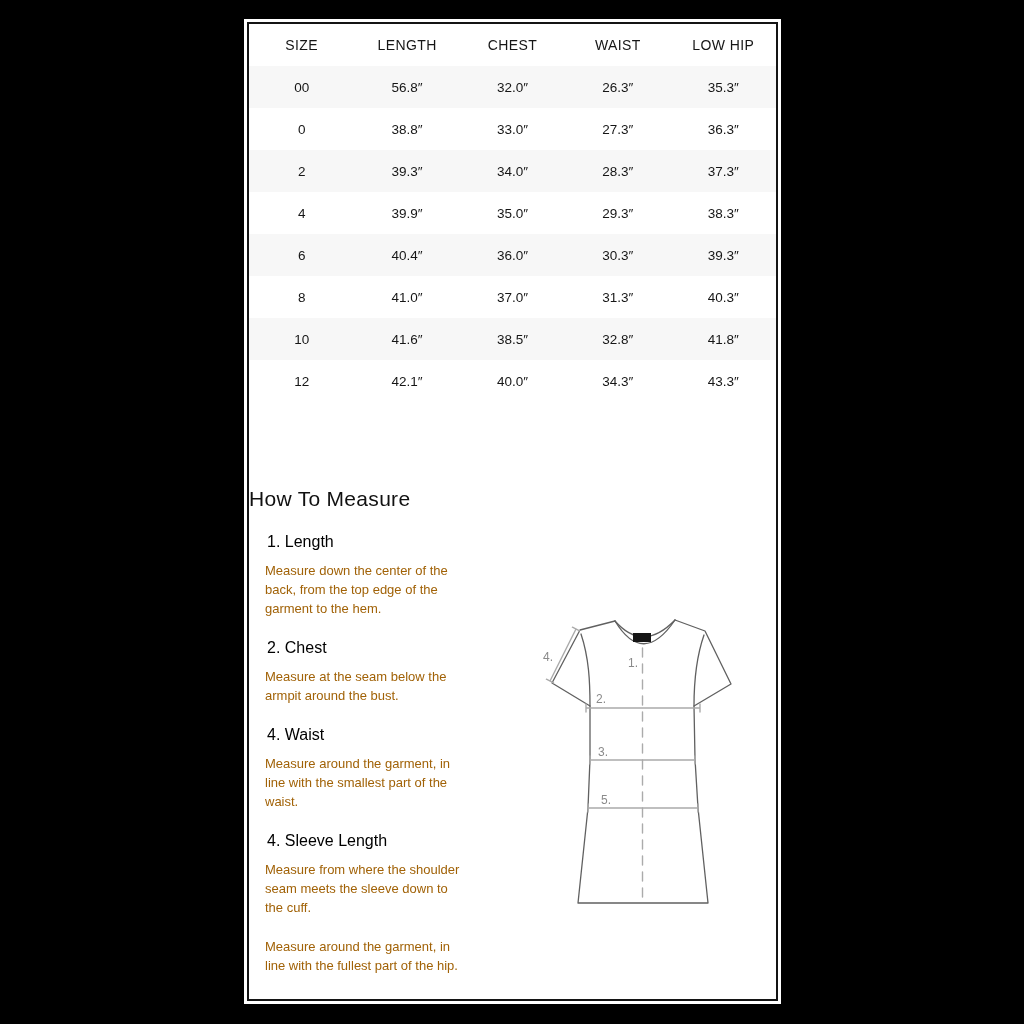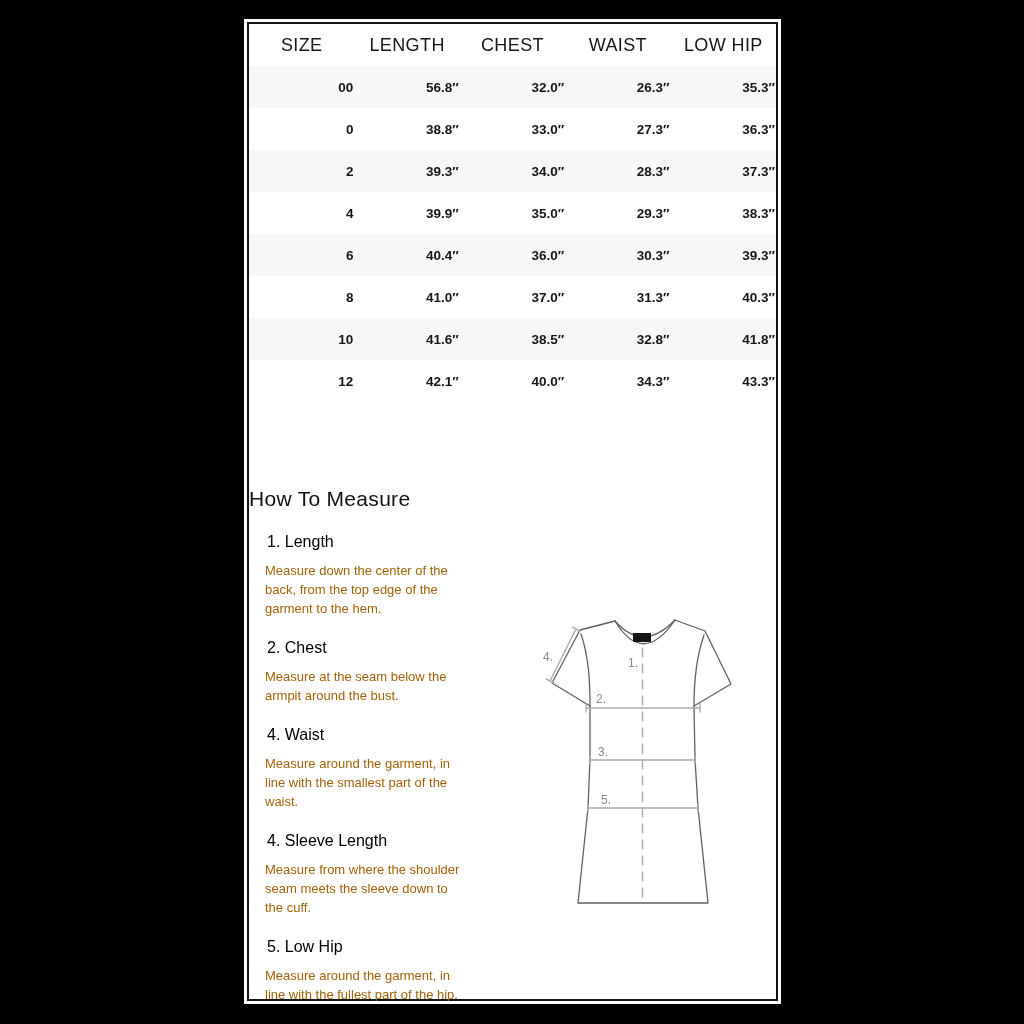--- a/index.html
+++ b/index.html
@@ -19,35 +19,34 @@
     outline:3px solid #fff;
   }
   
   table.size-chart{
     width:100%;
     border-collapse:collapse;
     table-layout:fixed;
   }
   table.size-chart th{
     height:40px;
-    font-size:18px;
+    font-size:14px;
     font-weight:400;
     letter-spacing:.4px;
     color:#161616;
     text-align:center;
     vertical-align:middle;
     background:#fff;
   }
   table.size-chart td{
     height:40px;
     font-size:13.5px;
     color:#161616;
-    text-align:right;
+    text-align:center;
     vertical-align:middle;
-    font-weight:bold;
   }
   table.size-chart tbody tr:nth-child(odd){background:#f7f7f7;}
   
   .guide-title{
     margin:84px 0 0 0;
     font-size:21px;
     font-weight:400;
     letter-spacing:.3px;
     color:#111;
     line-height:26px;
@@ -178,21 +177,20 @@
 line with the smallest part of the
 waist.</p>
     </div>
     <div class="section">
       <h3>4. Sleeve Length</h3>
       <p>Measure from where the shoulder
 seam meets the sleeve down to
 the cuff.</p>
     </div>
     <div class="section">
-      <h3>5. Low Hip</h3>
       <p>Measure around the garment, in
 line with the fullest part of the hip.</p>
     </div>
   </div>
 
   <div class="diagram">
     <svg viewBox="0 0 210 330" xmlns="http://www.w3.org/2000/svg">
 
       <path class="d-outline" d="M80,21 L45,30 L17,83 L55,106 L55,159 L53,208 L43,303 L173,303 L163,208 L160,159 L159,106 L196,84 L170,31 L140,20"></path>
 

